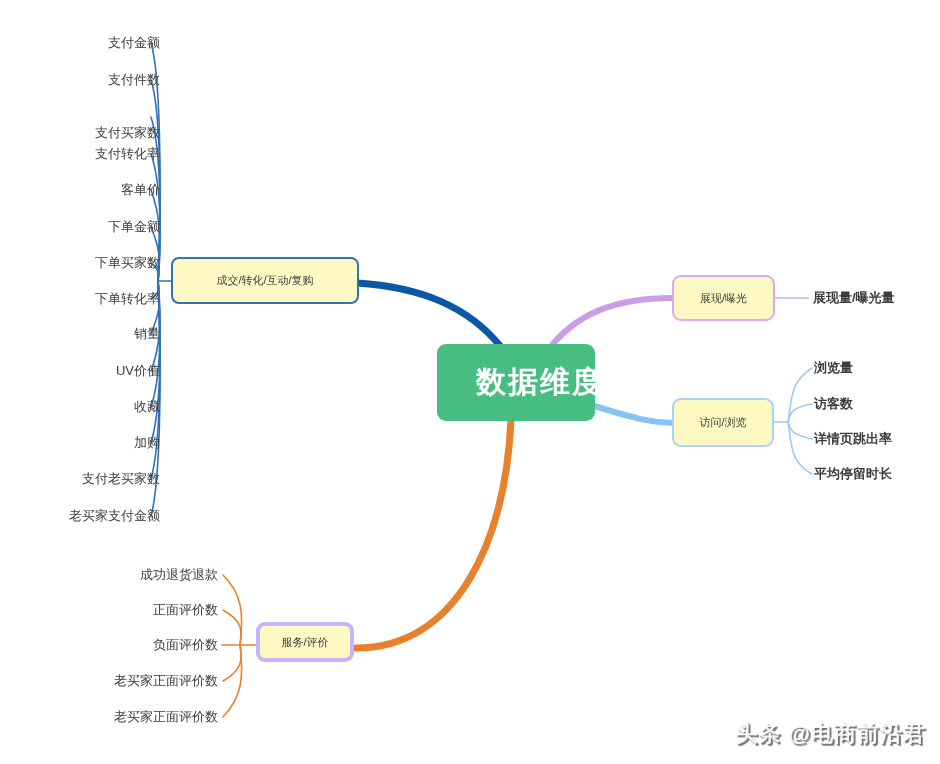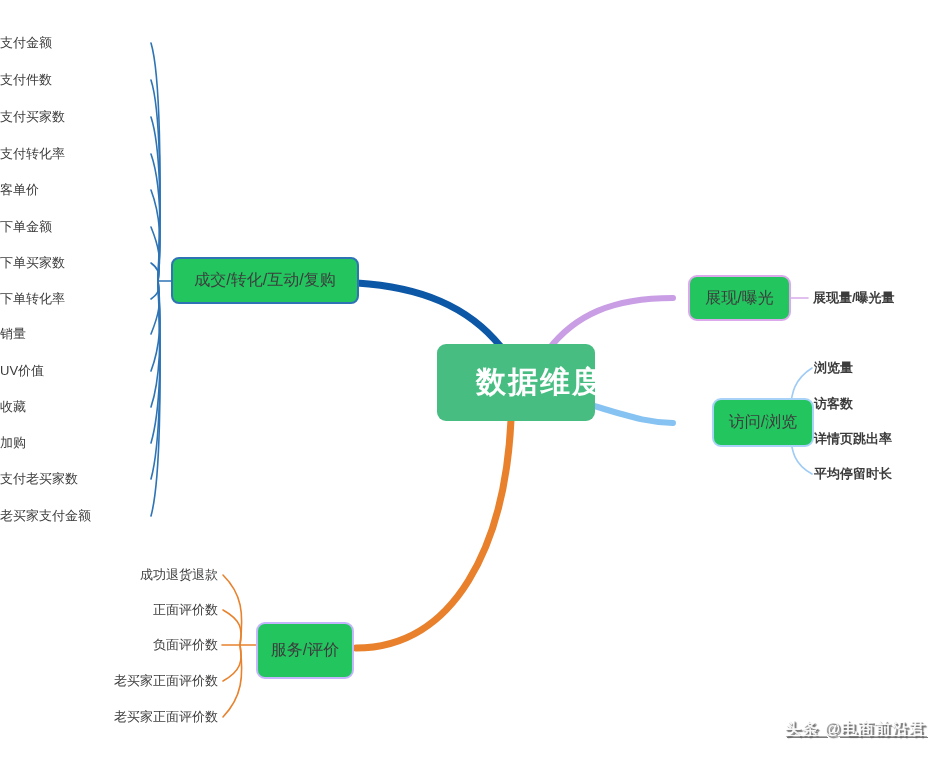--- a/index.html
+++ b/index.html
@@ -2,46 +2,45 @@
 <html><head>
 <meta charset="utf-8">
 <style>
   html,body{margin:0;padding:0;background:#ffffff;}
   #canvas{
     position:relative;width:940px;height:764px;background:#ffffff;overflow:hidden;
     font-family:"Liberation Sans","DejaVu Sans",sans-serif;color:#3d3d3d;
   }
   #wires{position:absolute;left:0;top:0;width:940px;height:764px;z-index:1;}
   .node{
-    position:absolute;z-index:2;background:#22c55e;
+    position:absolute;z-index:2;background:#fef9c3;
     display:flex;align-items:center;justify-content:center;
-    font-size:16px;color:#3d3d3d;box-sizing:border-box;border-radius:9px;
+    font-size:11px;color:#3d3d3d;box-sizing:border-box;border-radius:9px;
     white-space:nowrap;
   }
   .node-deal{left:171px;top:257px;width:188px;height:47px;border:2px solid #2e74b5;border-radius:8px;}
-  .node-impression{left:672px;top:275px;width:103px;height:46px;border:2px solid #dca9ec;margin-left:16px;}
-  .node-visit{left:672px;top:398px;width:102px;height:49px;border:2px solid #a9d2f8;margin-left:40px;}
-  .node-service{left:256px;top:622px;width:98px;height:57px;border:2px solid #c4b5fd;}
+  .node-impression{left:672px;top:275px;width:103px;height:46px;border:2px solid #dca9ec;}
+  .node-visit{left:672px;top:398px;width:102px;height:49px;border:2px solid #a9d2f8;}
+  .node-service{left:256px;top:622px;width:98px;height:40px;border:4px solid #c4b5fd;}
   .node-central{
     left:437px;top:344px;width:158px;height:77px;background:#47bd82;border:none;
     color:#ffffff;font-size:30px;font-weight:bold;letter-spacing:2px;border-radius:9px;padding-left:48px;
   }
   .leaf{
     position:absolute;z-index:2;font-size:13px;line-height:18px;color:#3c3c3c;white-space:nowrap;
   }
-  .leaf-l{left:0;width:148px;}
+  .leaf-l{left:0;width:148px;text-align:right;padding-left:12px;}
   .leaf-bl{left:0;width:218px;text-align:right;}
   .leaf-r{text-align:left;font-weight:bold;}
   .watermark{
     position:absolute;z-index:3;right:14px;top:719px;
-    font-size:16px;font-weight:bold;letter-spacing:1px;
+    font-size:22px;font-weight:bold;letter-spacing:1px;
     color:rgba(255,255,255,0.92);
     text-shadow:2px 2px 1px rgba(100,100,100,0.85), 1px 1px 0 rgba(120,120,120,0.6);
     white-space:nowrap;
-    text-decoration:underline;
   }
 </style>
 </head>
 <body>
 
 <div id="canvas">
 
   <svg id="wires" viewBox="0 0 940 764" xmlns="http://www.w3.org/2000/svg">
 
     <path d="M357,283 C420,287 468,306 501,347" stroke="#0d57a7" stroke-width="7" fill="none" stroke-linecap="round"></path>
@@ -88,21 +87,21 @@
 
   <div class="node node-central">数据维度</div>
 
   <div class="node node-deal">成交/转化/互动/复购</div>
   <div class="node node-impression">展现/曝光</div>
   <div class="node node-visit">访问/浏览</div>
   <div class="node node-service">服务/评价</div>
 
   <div class="leaf leaf-l" style="top:34px">支付金额</div>
   <div class="leaf leaf-l" style="top:71px">支付件数</div>
-  <div class="leaf leaf-l" style="top:108px">支付买家数</div>
+  <div class="leaf leaf-l" style="top:124px">支付买家数</div>
   <div class="leaf leaf-l" style="top:145px">支付转化率</div>
   <div class="leaf leaf-l" style="top:181px">客单价</div>
   <div class="leaf leaf-l" style="top:218px">下单金额</div>
   <div class="leaf leaf-l" style="top:254px">下单买家数</div>
   <div class="leaf leaf-l" style="top:290px">下单转化率</div>
   <div class="leaf leaf-l" style="top:325px">销量</div>
   <div class="leaf leaf-l" style="top:362px">UV价值</div>
   <div class="leaf leaf-l" style="top:398px">收藏</div>
   <div class="leaf leaf-l" style="top:434px">加购</div>
   <div class="leaf leaf-l" style="top:470px">支付老买家数</div>

